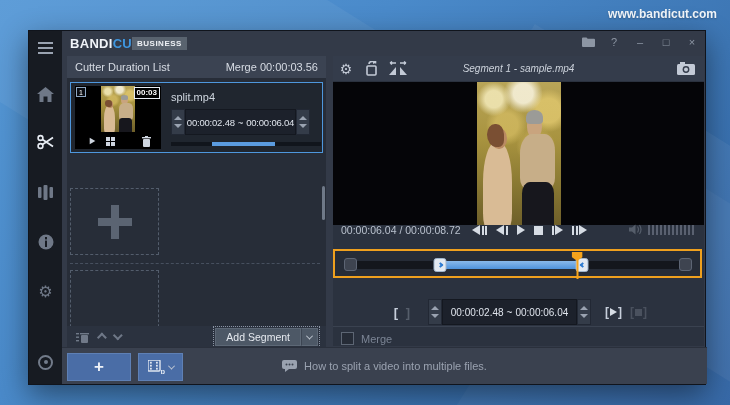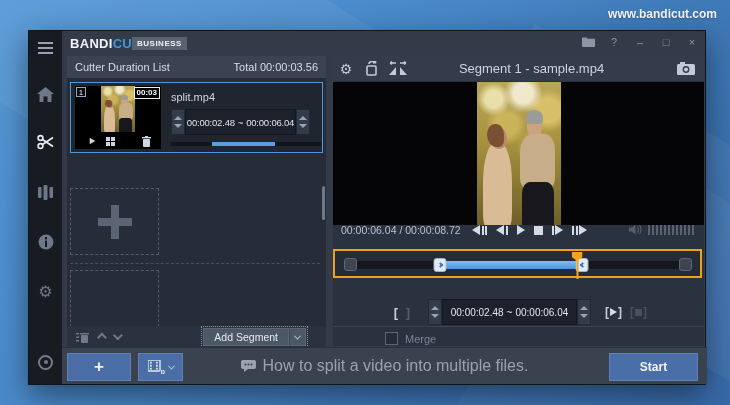--- a/index.html
+++ b/index.html
@@ -74,31 +74,31 @@
   .plus-shape::after  { content:""; position:absolute; left:13px; top:0; width:8px; height:34px; background:#5b6472; }
   .ph-sep { position:absolute; left:3px; width:250px; border-top:1px dashed #47505f; }
   .lp-scroll { position:absolute; right:1px; top:108px; width:3px; height:34px; background:#6f7988; border-radius:2px; }
 
   .lp-footer { position:absolute; left:0; bottom:0; width:100%; height:22px; background:#2b323f;
                display:flex; align-items:center; padding:0 6px; }
   .chev { width:7px; height:7px; border-left:2px solid #6f7887; border-bottom:2px solid #6f7887; }
   .chev.up { transform:rotate(135deg) translate(-1px,-1px); }
   .chev.down { transform:rotate(-45deg) translate(1px,-2px); }
   .foot-btn { width:18px; height:16px; display:flex; align-items:center; justify-content:center; cursor:pointer; }
-  .addseg-wrap { position:absolute; right:20px; top:2px; display:flex; outline:1px dotted #8a93a3; outline-offset:1px; }
+  .addseg-wrap { position:absolute; right:8px; top:2px; display:flex; outline:1px dotted #8a93a3; outline-offset:1px; }
   .addseg-btn { height:18px; background:#4d5866; border:1px solid #5d6876; color:#e6eaf0; font-size:10.5px;
                 padding:0 10px; display:flex; align-items:center; cursor:pointer; }
   .addseg-arrow { width:17px; height:18px; background:#4d5866; border:1px solid #5d6876; border-left-color:#3c4552;
                   display:flex; align-items:center; justify-content:center; cursor:pointer; }
   .caret { width:5px; height:5px; border-left:1.5px solid #c3cad4; border-bottom:1.5px solid #c3cad4; transform:rotate(-45deg) translate(1px,-1px); }
 
   
   .right-panel { position:absolute; left:304px; top:25px; width:371px; height:290px; background:#2b323f; }
   .rp-header { position:absolute; left:0; top:0; width:100%; height:25px; background:#343c4b; display:flex; align-items:center; }
-  .rp-title { position:absolute; left:13px; width:100%; text-align:center; color:#cdd3dc; font-size:13px; }
+  .rp-title { position:absolute; left:0; width:100%; text-align:center; color:#cdd3dc; font-size:10px;font-style:italic; }
   .rp-ic { position:relative; z-index:2; width:26px; height:25px; display:flex; align-items:center; justify-content:center;
            color:#c3cad6; cursor:pointer; }
   .cam { position:absolute; right:5px; top:0; z-index:2; }
   .video-area { position:absolute; left:0; top:26px; width:100%; height:143px; background:#050508; overflow:hidden; }
   .video-frame { position:absolute; left:50%; top:0; transform:translateX(-50%); width:84px; height:143px; }
 
   .scene { position:relative; width:100%; height:100%; overflow:hidden;
     background:
       radial-gradient(circle at 20% 12%, rgba(240,230,180,.9) 0 6%, transparent 12%),
       radial-gradient(circle at 55% 8%, rgba(250,245,225,.85) 0 7%, transparent 14%),
@@ -144,32 +144,32 @@
   .trim-row { position:absolute; left:0; top:243px; width:100%; height:26px; display:flex; align-items:center; justify-content:center; }
   .bracket-btn { font-size:13px; font-weight:bold; color:#c7cfdb; width:12px; text-align:center; cursor:pointer; }
   .bracket-btn.dim { color:#565e6b; }
   .trim-row .time-box { width:135px; font-size:10px; }
   .seg-play { display:flex; align-items:center; gap:1px; margin-left:14px; cursor:pointer; color:#c7cfdb; font-size:12px; font-weight:bold; }
   .seg-play .t { width:0;height:0;border-left:7px solid #d6dce4;border-top:4.5px solid transparent;border-bottom:4.5px solid transparent; }
   .seg-stop { display:flex; align-items:center; gap:1px; margin-left:8px; color:#4a515e; font-size:12px; font-weight:bold; cursor:pointer; }
   .seg-stop .q { width:7px; height:7px; background:#4a515e; }
 
   .rp-divider { position:absolute; left:0; top:270px; width:100%; border-top:1px solid #3a4250; }
-  .merge-row { position:absolute; left:8px; top:276px; display:flex; align-items:center; gap:7px;margin-left:44px; }
+  .merge-row { position:absolute; left:8px; top:276px; display:flex; align-items:center; gap:7px; }
   .checkbox { width:13px; height:13px; border:1px solid #5d6674; background:#262c37; cursor:pointer; }
   .merge-label { color:#7b8494; font-size:11px; }
 
   
   .bottom-bar { position:absolute; left:33px; bottom:0; width:645px; height:37px; background:#3a414f; border-top:1px solid #2a303c; }
   .bb-btn { position:absolute; top:5px; height:28px; background:#4a6da6; border:1px solid #5e80b5; display:flex;
             align-items:center; justify-content:center; cursor:pointer; }
   .bb-plus { left:5px; width:64px; color:#eef2f8; font-size:17px; font-weight:bold; }
   .bb-preset { left:76px; width:45px; gap:4px; color:#dfe6f0; }
   .bb-help { position:absolute; left:0; top:0; width:100%; height:100%; display:flex; align-items:center; justify-content:center; gap:7px; }
-  .bb-help-text { color:#9aa2b0; font-size:16px; }
+  .bb-help-text { color:#9aa2b0; font-size:11px; }
   .bb-start { right:9px; width:89px; background:#4a6fa8; border:1px solid #5d82bb; color:#f2f6fb; font-size:12px; font-weight:bold; }
 </style>
 </head>
 <body>
 
 <div class="watermark">www.bandicut.com</div>
 <div class="streak s1"></div>
 <div class="streak s2"></div>
 <div class="streak s3"></div>
 
@@ -225,21 +225,21 @@
       <div class="win-btn">?</div>
       <div class="win-btn">–</div>
       <div class="win-btn">□</div>
       <div class="win-btn">×</div>
     </div>
   </div>
 
   <div class="left-panel">
     <div class="lp-header">
       <span>Cutter Duration List</span>
-      <span>Total 00:00:03.56</span>
+      <span>Merge 00:00:03.56</span>
     </div>
     <div class="lp-list">
       <div class="seg-row">
         <div class="thumb">
           <div class="thumb-img">
             <div class="scene">
                 <div class="fig-child"></div>
                 <div class="fig-man">
                   <div class="head"></div>
                   <div class="body"></div>
@@ -471,15 +471,14 @@
           <rect x="2" y="1.8" width="1.8" height="1.8" fill="#dfe6f0"></rect>
           <rect x="2" y="4.8" width="1.8" height="1.8" fill="#dfe6f0"></rect>
           <rect x="2" y="7.8" width="1.8" height="1.8" fill="#dfe6f0"></rect>
           <rect x="8" y="1.8" width="1.8" height="1.8" fill="#dfe6f0"></rect>
           <rect x="8" y="4.8" width="1.8" height="1.8" fill="#dfe6f0"></rect>
           <rect x="8" y="7.8" width="1.8" height="1.8" fill="#dfe6f0"></rect>
           <text x="12.5" y="13.5" font-size="7.5" fill="#dfe6f0" font-family="Liberation Sans,sans-serif" font-weight="bold">p</text>
         </svg>
       <div class="caret"></div>
     </div>
-    <div class="bb-btn bb-start">Start</div>
   </div>
 </div>
 
 </body></html>

